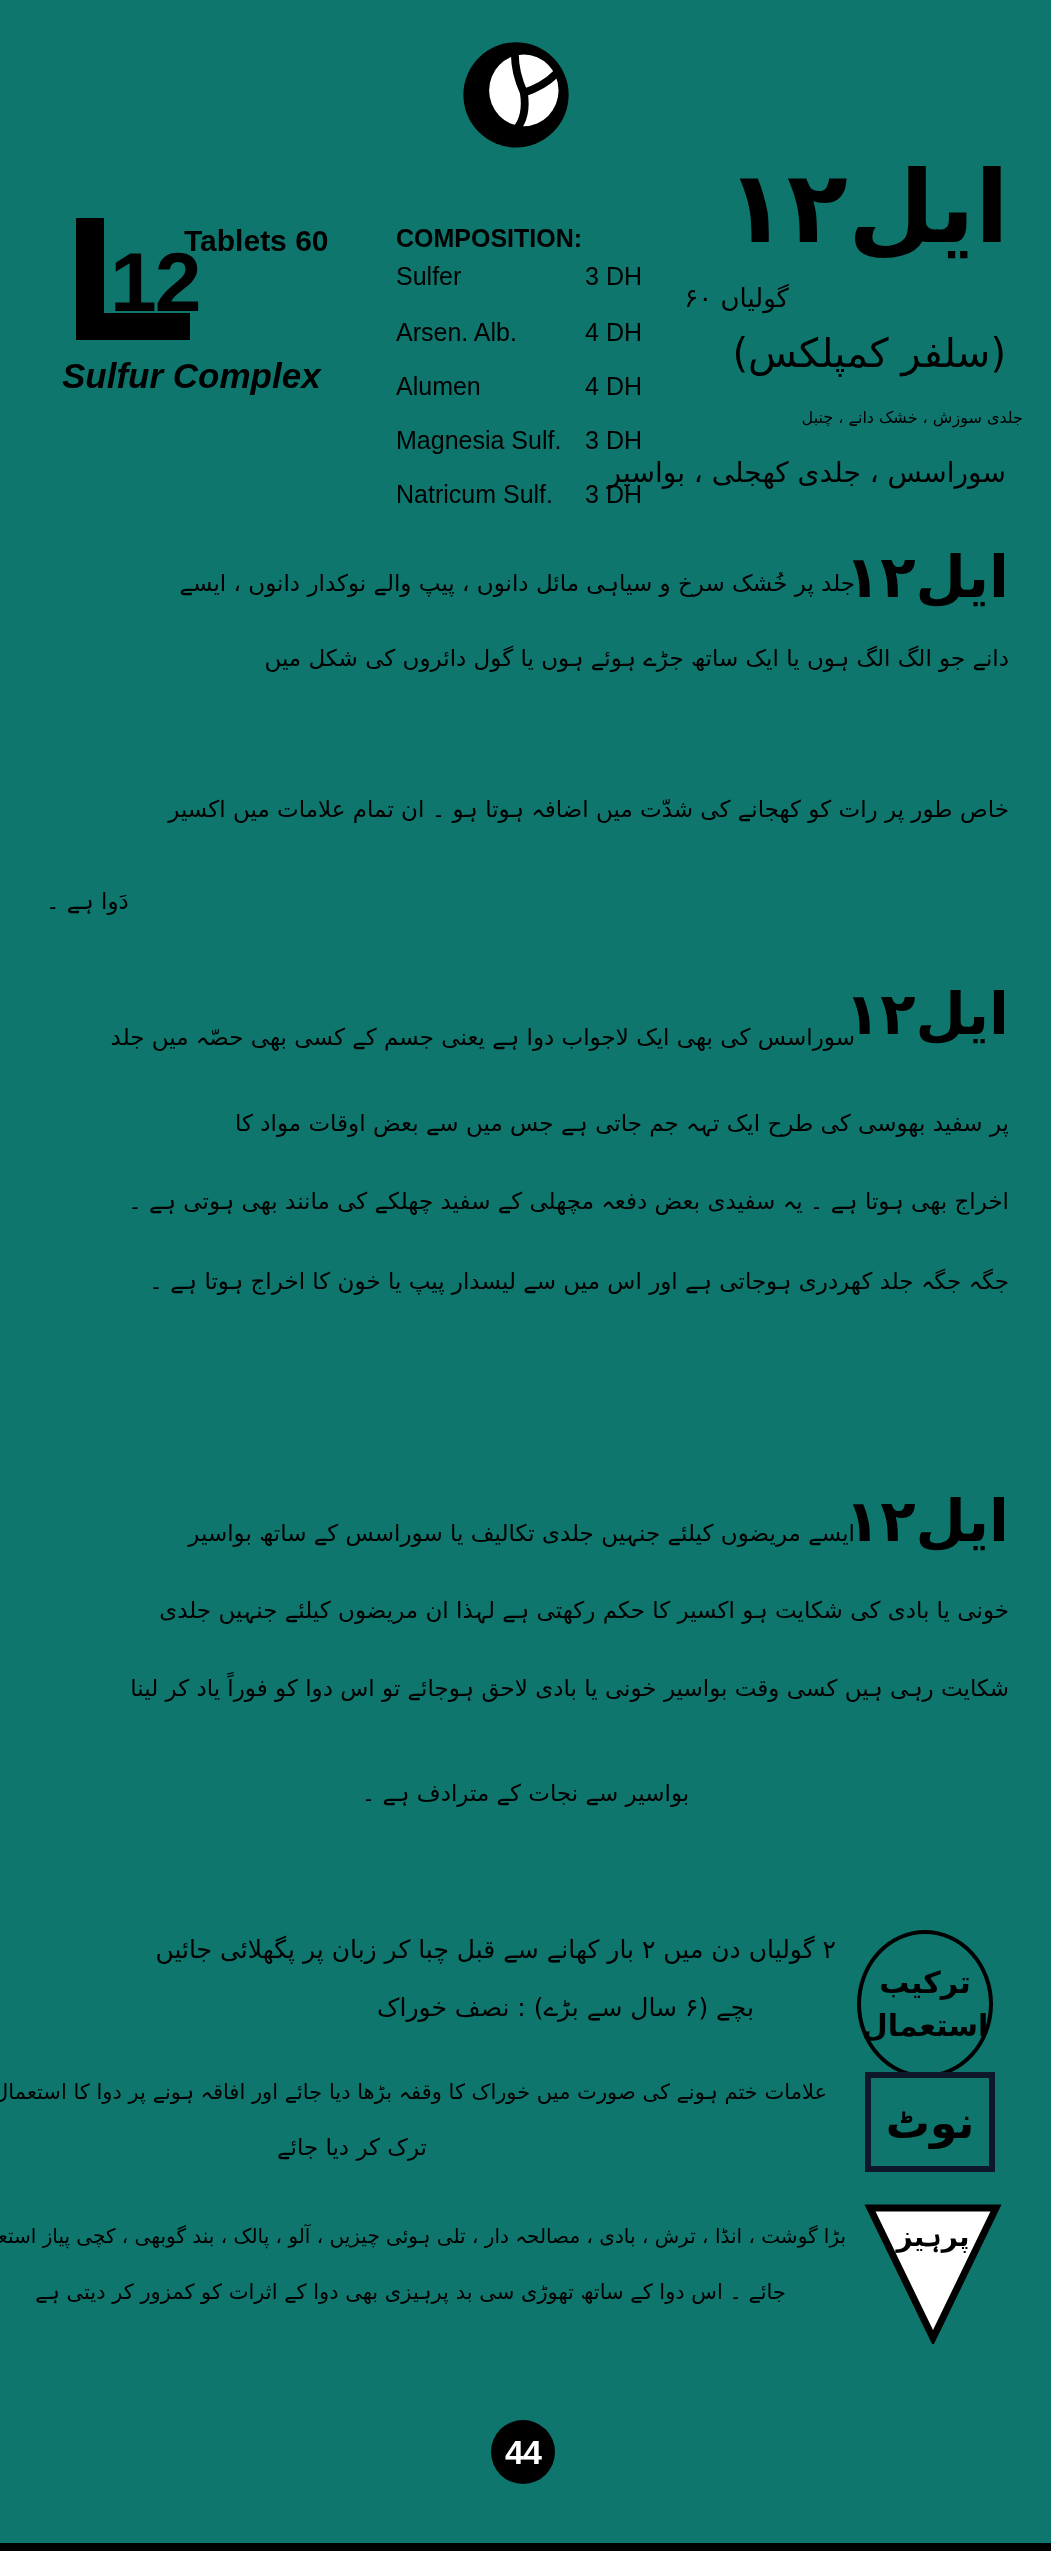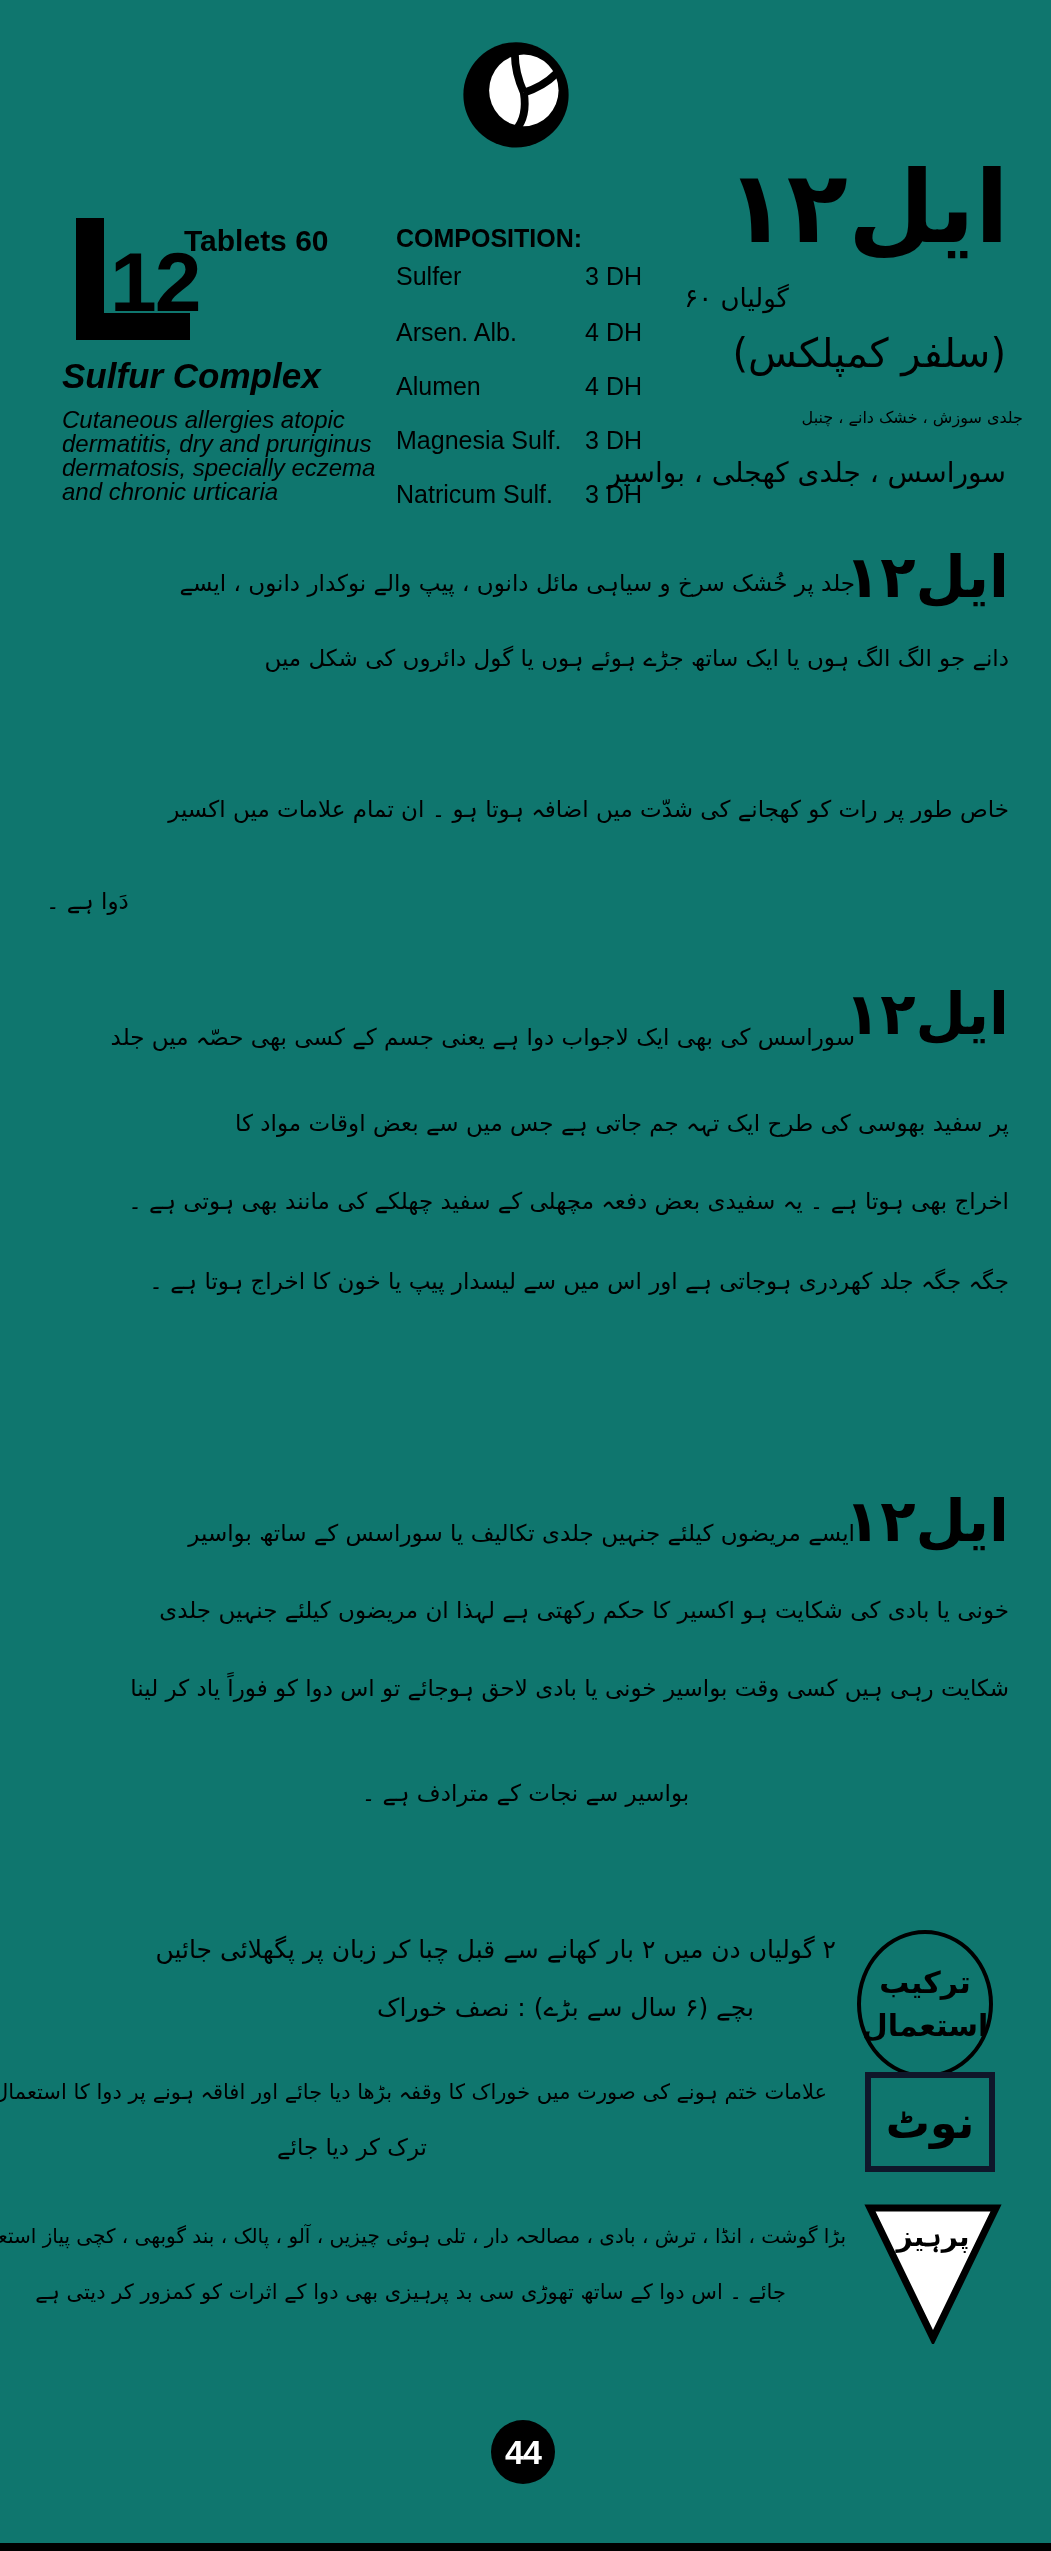--- a/index.html
+++ b/index.html
@@ -122,26 +122,20 @@
       <span>Magnesia Sulf.</span>
       <span>3 DH</span>
     </div>
     <div class="comp-row" style="top:218px">
       <span>Natricum Sulf.</span>
       <span>3 DH</span>
     </div>
   </div>
 
   <div class="abs name-en">Sulfur Complex</div>
-  <div class="abs ind-en">
-    <div>Cutaneous allergies atopic</div>
-    <div>dermatitis, dry and pruriginus</div>
-    <div>dermatosis, specially eczema</div>
-    <div>and chronic urticaria</div>
-  </div>
 
   <div class="abs ur ur-tabs">گولیاں ۶۰</div>
   <div class="abs ur ur-big">ایل۱۲</div>
   <div class="abs ur ur-sub">(سلفر کمپلکس)</div>
   <div class="abs ur ur-ind0">جلدی سوزش ، خشک دانے ، چنبل</div>
   <div class="abs ur ur-ind1">سوراسس ، جلدی کھجلی ، بواسیر</div>
 
   <div class="abs ur lead p1g">ایل۱۲</div>
   <div class="abs ur uline p1l0">جلد پر خُشک سرخ و سیاہی مائل دانوں ، پیپ والے نوکدار دانوں ، ایسے</div>
   <div class="abs ur uline p1l1">دانے جو الگ الگ ہوں یا ایک ساتھ جڑے ہوئے ہوں یا گول دائروں کی شکل میں</div>

